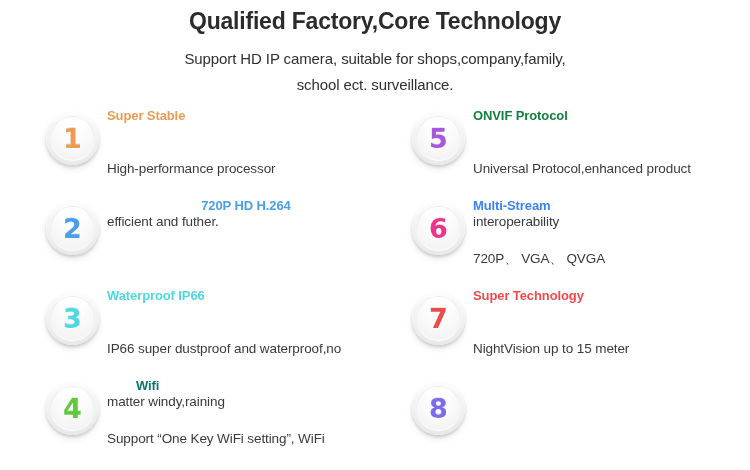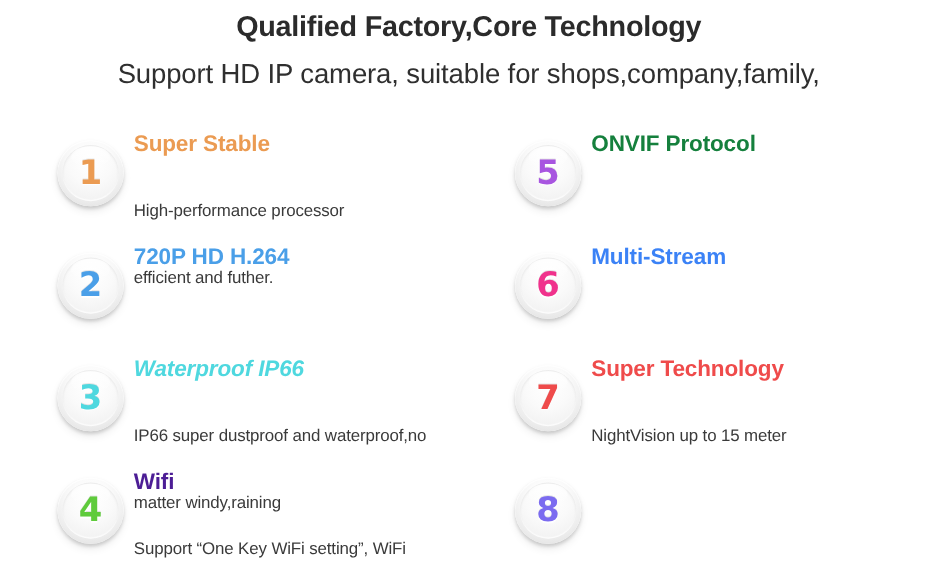--- a/index.html
+++ b/index.html
@@ -33,21 +33,21 @@
   .title {
     font-size: 23px;
     font-weight: bold;
     color: #2b2b2b;
     letter-spacing: -0.2px;
     line-height: 30px;
   }
 
   .subtitle {
     margin-top: 10px;
-    font-size: 22px;
+    font-size: 15px;
     font-weight: normal;
     color: #2f2f2f;
     line-height: 26px;
     letter-spacing: -0.1px;
   }
 
   .subtitle .sub-line { display: block; }
 
   
   .features {
@@ -127,21 +127,21 @@
 
   
   .ftext {
     position: absolute;
     left: 61px;
     top: 0;
     width: 278px;
   }
 
   .fhead {
-    font-size: 18px;
+    font-size: 13px;
     font-weight: bold;
     line-height: 19px;
     letter-spacing: -0.1px;
     margin-bottom: 2px;
   }
 
   .fdesc {
     font-size: 13.5px;
     font-weight: normal;
     color: #3a3a3a;
@@ -153,20 +153,21 @@
 </style>
 </head>
 <body>
 
 <div class="page" style="background: rgb(255, 255, 255);">
 
   <div class="header">
     <div class="title">Qualified Factory,Core Technology</div>
     <div class="subtitle">
       <span class="sub-line">Support HD IP camera, suitable for shops,company,family,</span>
+      <span class="sub-line">school ect. surveillance.</span>
     </div>
   </div>
 
   <div class="features">
 
     <div class="col col-left">
 
       <div class="feature">
         <div class="badge">
           <span class="badge-num" style="color: rgb(235, 155, 82);">1</span>
@@ -178,69 +179,77 @@
             <span class="d-line">efficient and futher.</span>
           </div>
         </div>
       </div>
 
       <div class="feature">
         <div class="badge">
           <span class="badge-num" style="color: rgb(74, 159, 232);">2</span>
         </div>
         <div class="ftext">
-          <div class="fhead" style="color: rgb(74, 159, 232);">720P HD H.264</div>
+          <div class="fhead" style="color: rgb(74, 159, 232); text-align: center;">720P HD H.264</div>
         </div>
       </div>
 
       <div class="feature">
         <div class="badge">
           <span class="badge-num" style="color: rgb(79, 216, 223);">3</span>
         </div>
         <div class="ftext">
-          <div class="fhead" style="color: rgb(79, 216, 223); font-style: italic;">Waterproof IP66</div>
+          <div class="fhead" style="color: rgb(79, 216, 223);">Waterproof IP66</div>
           <div class="fdesc">
             <span class="d-line">IP66 super dustproof and waterproof,no</span>
             <span class="d-line">matter windy,raining</span>
           </div>
         </div>
       </div>
 
       <div class="feature">
         <div class="badge">
           <span class="badge-num" style="color: rgb(95, 203, 60);">4</span>
         </div>
         <div class="ftext">
-          <div class="fhead" style="color: #4c1d95;">Wifi</div>
+          <div class="fhead" style="color: #0f766e; margin-left: 29px;">Wifi</div>
           <div class="fdesc">
             <span class="d-line">Support “One Key WiFi setting”, WiFi</span>
             <span class="d-line">setting never so easy.</span>
           </div>
         </div>
       </div>
 
     </div>
 
     <div class="col col-right">
 
       <div class="feature">
         <div class="badge">
           <span class="badge-num" style="color: rgb(168, 85, 224);">5</span>
         </div>
         <div class="ftext">
           <div class="fhead" style="color: #15803d;">ONVIF Protocol</div>
+          <div class="fdesc">
+            <span class="d-line">Universal Protocol,enhanced product</span>
+            <span class="d-line">interoperability</span>
+          </div>
         </div>
       </div>
 
       <div class="feature">
         <div class="badge">
           <span class="badge-num" style="color: rgb(240, 50, 140);">6</span>
         </div>
         <div class="ftext">
           <div class="fhead" style="color: #3b82f6;">Multi-Stream</div>
+          <div class="fdesc">
+            <span class="d-line">720P、 VGA、 QVGA</span>
+
+          </div>
         </div>
       </div>
 
       <div class="feature">
         <div class="badge">
           <span class="badge-num" style="color: rgb(239, 75, 75);">7</span>
         </div>
         <div class="ftext">
           <div class="fhead" style="color: rgb(239, 75, 75);">Super Technology</div>
           <div class="fdesc">

